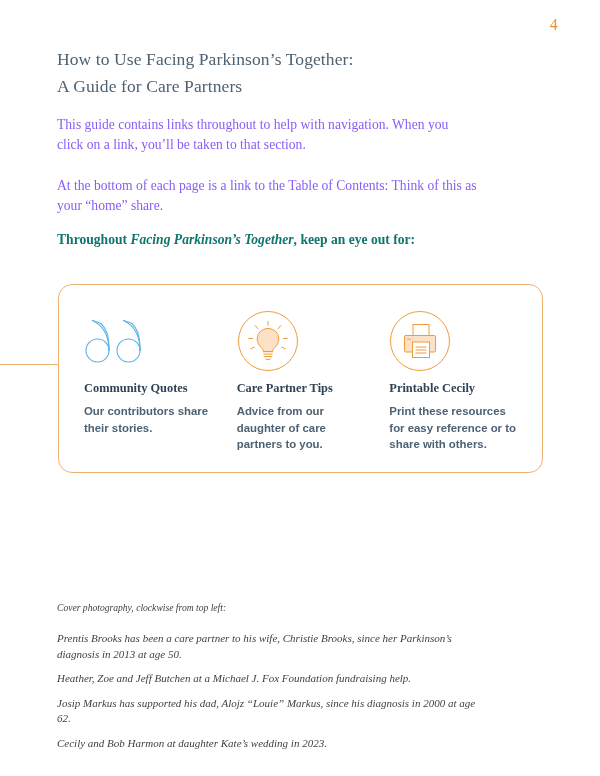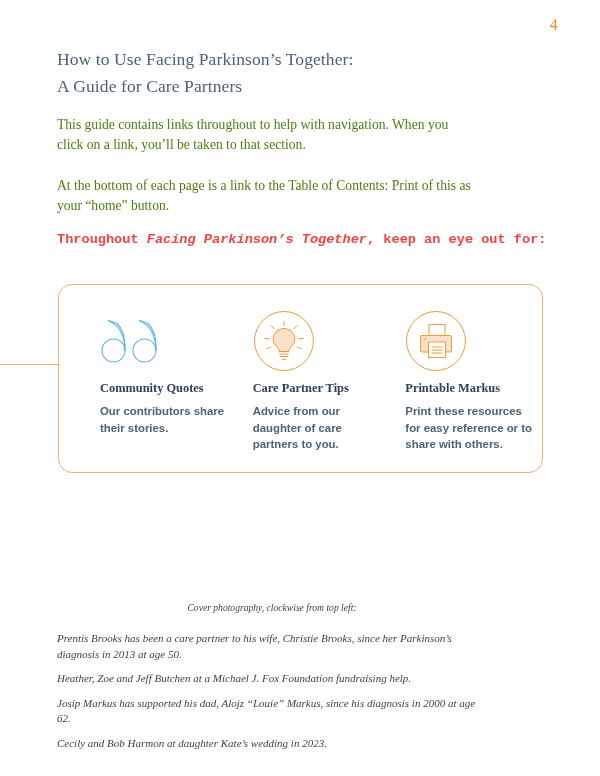--- a/index.html
+++ b/index.html
@@ -51,33 +51,33 @@
     position: absolute;
     left: 57px;
     top: 115px;
     width: 420px;
   }
   .intro p {
     margin: 0 0 21px 0;
     font-family: "Liberation Serif", serif;
     font-size: 13.6px;
     line-height: 20px;
-    color: #4d7c0f;
+    color: #8b5cf6;
   }
   .intro p:last-child { margin-bottom: 0; }
 
   
   .leadin {
     position: absolute;
     left: 57px;
     top: 232px;
-    font-family: Liberation Mono, monospace;
+    font-family: Liberation Serif, serif;
     font-size: 13.6px;
     font-weight: bold;
-    color: #ef4444;
+    color: #0f766e;
     white-space: nowrap;
   }
   .leadin .bi {
     font-style: italic;
     font-weight: bold;
   }
 
   
   .card {
     position: absolute;
@@ -95,21 +95,21 @@
     position: absolute;
     left: 0;
     top: 364px;
     width: 59px;
     height: 1px;
     background: #efb170;
   }
 
   .features {
     position: absolute;
-    left: 100px;
+    left: 84px;
     top: 310px;
     width: 450px;
     display: flex;
     gap: 8px;
     justify-content: center;
   }
   .feature {
     width: 148px;
     box-sizing: border-box;
     padding-right: 12px;
@@ -144,21 +144,20 @@
     top: 601px;
     width: 430px;
   }
   .credits .credit-head {
     font-family: "Liberation Serif", serif;
     font-style: italic;
     font-size: 9.6px;
     line-height: 14px;
     color: #3f3f3f;
     margin-bottom: 16px;
-    text-align: center;
   }
   .credits .credit {
     font-family: "Liberation Serif", serif;
     font-style: italic;
     font-size: 11px;
     line-height: 15.6px;
     color: #3f3f3f;
     margin-bottom: 9px;
   }
   .credits .credit:last-child { margin-bottom: 0; }
@@ -170,21 +169,21 @@
 
   <div class="page-number">4</div>
 
   <div class="title-block">
     <div class="title-line">How to Use Facing Parkinson’s Together:</div>
     <div class="title-line">A Guide for Care Partners</div>
   </div>
 
   <div class="intro">
     <p>This guide contains links throughout to help with navigation. When you click on a link, you’ll be taken to that section.</p>
-    <p>At the bottom of each page is a link to the Table of Contents: Print of this as your “home” button.</p>
+    <p>At the bottom of each page is a link to the Table of Contents: Think of this as your “home” share.</p>
   </div>
 
   <div class="leadin">
     <span>Throughout </span><span class="bi">Facing Parkinson’s Together</span><span>, keep an eye out for:</span>
   </div>
 
   <div class="card"></div>
   <div class="card-tab"></div>
 
   <div class="features">
@@ -234,21 +233,21 @@
           <circle cx="31" cy="31" r="29.5"></circle>
           <rect x="24" y="14.5" width="16" height="11" fill="#ffffff"></rect>
           <rect x="15.5" y="25.5" width="31" height="16.5" rx="1.2" fill="#fbe2c6"></rect>
           <path d="M18.5 29.2 L21.5 29.2"></path>
           <rect x="23.5" y="32" width="17" height="15.5" fill="#ffffff"></rect>
           <path d="M27 37 L37 37"></path>
           <path d="M27 40 L37 40"></path>
           <path d="M27 43 L37 43"></path>
         </svg>
       </div>
-      <div class="feature-title">Printable Markus</div>
+      <div class="feature-title">Printable Cecily</div>
       <div class="feature-desc">Print these resources for easy reference or to share with others.</div>
     </div>
 
   </div>
 
   <div class="credits">
     <div class="credit-head">Cover photography, clockwise from top left:</div>
     <div class="credit">Prentis Brooks has been a care partner to his wife, Christie Brooks, since her Parkinson’s diagnosis in 2013 at age 50.</div>
     <div class="credit">Heather, Zoe and Jeff Butchen at a Michael J. Fox Foundation fundraising help.</div>
     <div class="credit">Josip Markus has supported his dad, Alojz “Louie” Markus, since his diagnosis in 2000 at age 62.</div>

